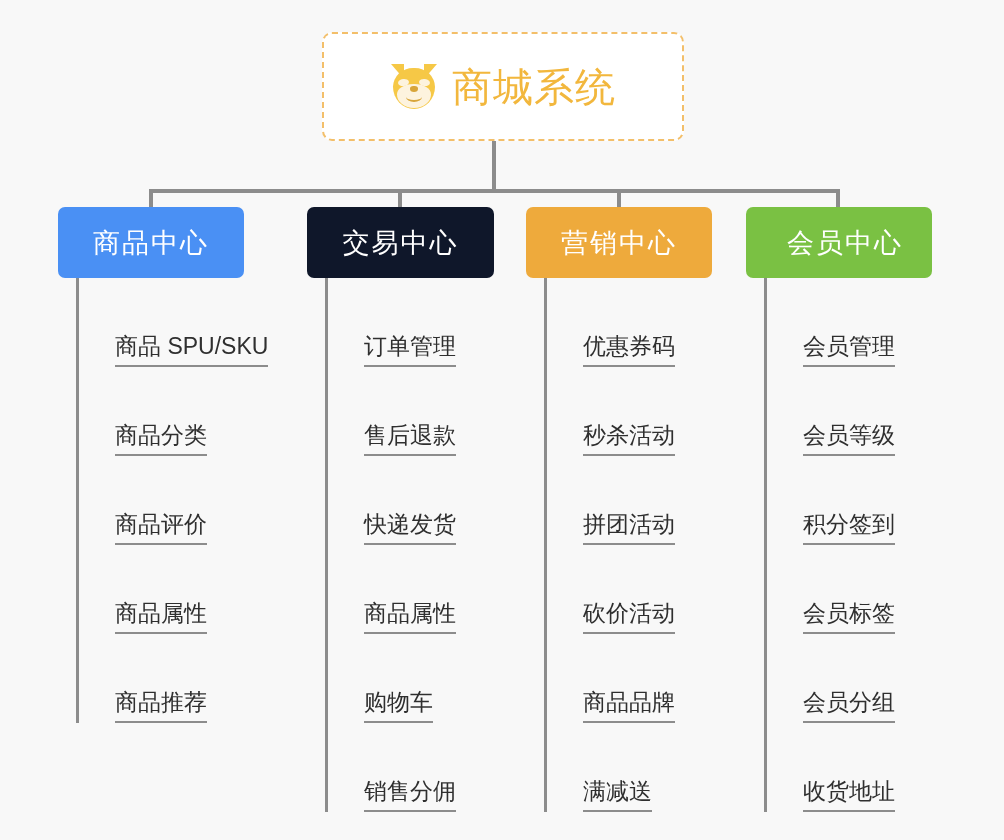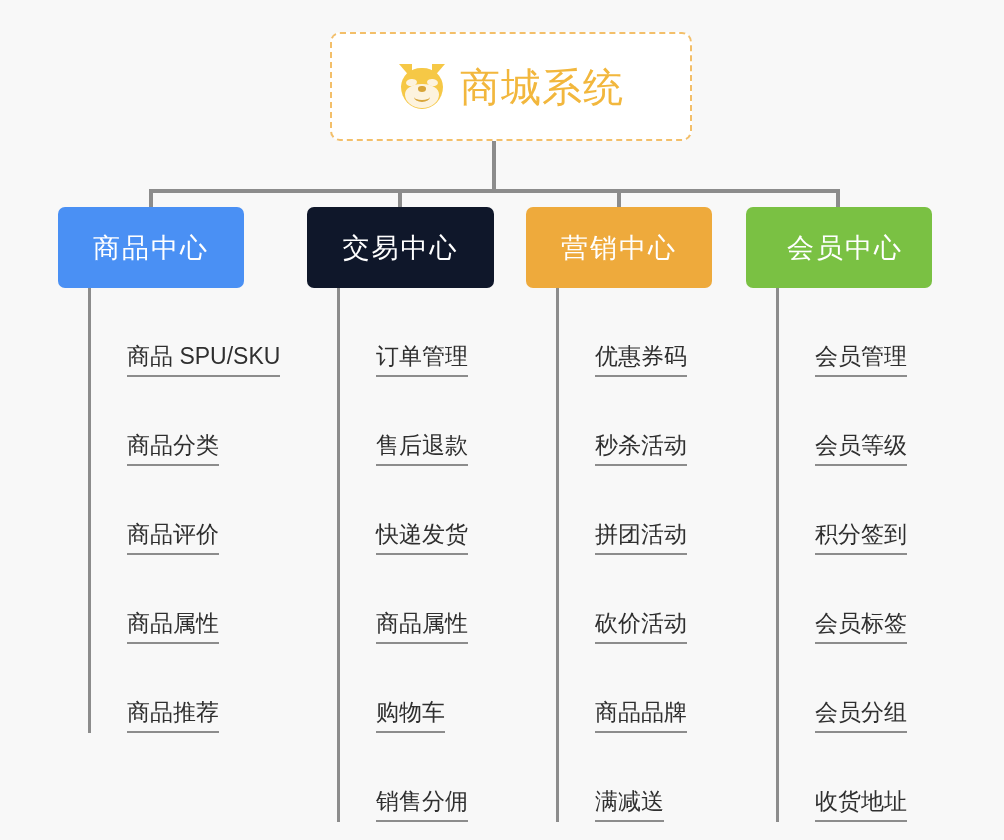--- a/index.html
+++ b/index.html
@@ -18,21 +18,21 @@
 
   #mindmap {
     position: relative;
     width: 1004px;
     height: 840px;
   }
 
   
   .root-node {
     position: absolute;
-    left: 330px;
+    left: 322px;
     top: 32px;
     width: 362px;
     height: 109px;
     box-sizing: border-box;
     background: #ffffff;
     border: 2px dashed #f3bf6a;
     border-radius: 10px;
     display: flex;
     align-items: center;
     justify-content: center;
@@ -130,33 +130,33 @@
     height: 20px;
   }
 
   
   .branch {
     position: absolute;
     top: 207px;
   }
   .branch-header {
     box-sizing: border-box;
-    height: 81px;
+    height: 71px;
     border-radius: 7px;
     display: flex;
     align-items: center;
     justify-content: center;
     color: #ffffff;
     font-size: 27px;
     letter-spacing: 2px;
     white-space: nowrap;
   }
   .leaf-list {
     position: relative;
-    margin-left: 30px;
+    margin-left: 18px;
     border-left: 3px solid #8c8c8c;
     padding-top: 0;
   }
   .leaf {
     position: relative;
     height: 89px;
     display: flex;
     align-items: flex-end;
     box-sizing: border-box;
   }

